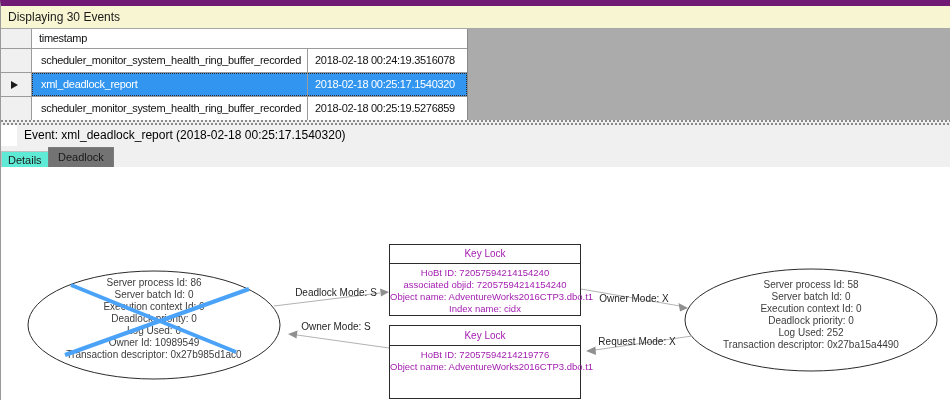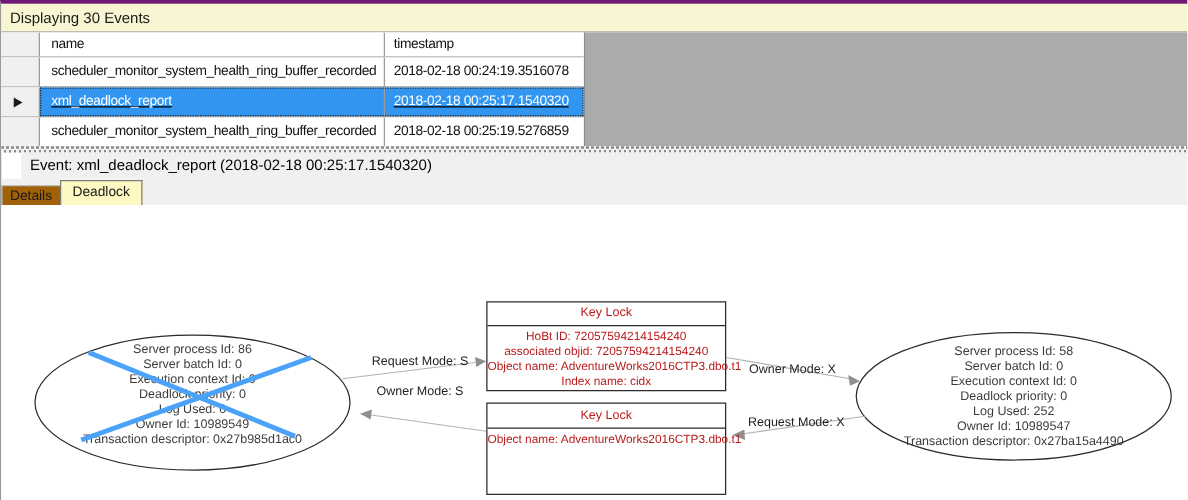--- a/index.html
+++ b/index.html
@@ -1,65 +1,65 @@
 <!DOCTYPE html>
 <html style="--header-yellow: #f8f5d2; --selection-blue: #3296f1; --victim-cross-blue: #4aa3f8; --grid-empty-gray: #ababab; --panel-gray: #f0f0f0;"><head>
 <meta charset="utf-8">
 <style>
   html,body{margin:0;padding:0;background:#fff;}
   *{box-sizing:border-box;}
   .app{position:relative;width:950px;height:400px;font-family:"Liberation Sans",sans-serif;
-       background:#fff;overflow:hidden;border-top:3px solid #701a75;border-left:1px solid #9a9a9a;}
+       background:#fff;overflow:hidden;border-top:6px solid #701a75;border-left:1px solid #9a9a9a;}
   
   .events-bar{position:absolute;left:0;top:0;width:950px;height:23px;background:var(--header-yellow,#f8f5d2);
       border-bottom:1px solid #a8a8a8;font-size:12px;line-height:22px;padding-left:7px;color:#1a1a1a;}
   
   .grid-region{position:absolute;left:0;top:23px;width:950px;height:91px;background:var(--grid-empty-gray,#ababab);}
   .grid-table{position:absolute;left:0;top:0;width:467px;height:91px;background:#fff;
       border-right:1px solid #8a8a8a;overflow:hidden;font-size:11px;letter-spacing:-0.3px;}
   .grow{display:flex;height:24px;border-bottom:1px solid #9b9b9b;background:#fff;}
   .grow.ghead{height:20px;}
   .csel{width:31px;min-width:31px;background:#f0f0f0;border-right:1px solid #9b9b9b;position:relative;}
   .cells{display:flex;flex:1;position:relative;}
   .cname{width:276px;min-width:276px;border-right:1px solid #9b9b9b;padding:0 6px 0 9px;
       line-height:23px;white-space:nowrap;overflow:hidden;color:#111;}
   .ctime{width:159px;min-width:159px;padding:0 4px 0 7px;line-height:23px;white-space:nowrap;overflow:hidden;color:#111;}
   .ghead .cname,.ghead .ctime{line-height:19px;background:#fff;}
   .grow.selected .cname,.grow.selected .ctime{background:var(--selection-blue,#3296f1);color:#fff;}
-  .grow.selected .cells{outline:1px dotted #2a2a2a;outline-offset:-1px;text-decoration:underline;}
+  .grow.selected .cells{outline:1px dotted #2a2a2a;outline-offset:-1px;}
   .row-arrow{position:absolute;left:10px;top:50%;margin-top:-4px;width:0;height:0;
       border-left:7px solid #1c1c1c;border-top:4px solid transparent;border-bottom:4px solid transparent;}
   
   .splitter{position:absolute;left:0;top:114px;width:950px;height:5px;
       background:
         repeating-linear-gradient(90deg,#8a8a8a 0 2px,#f0f0f0 2px 4px) 0 0/100% 2px no-repeat,
         repeating-linear-gradient(90deg,#8a8a8a 0 2px,#f0f0f0 2px 4px) 2px 3px/100% 2px no-repeat,#f0f0f0;}
   
   .event-line{position:absolute;left:16px;top:119px;width:950px;height:21px;background:var(--panel-gray,#f0f0f0);
       font-size:12px;line-height:20px;padding-left:7px;color:#000;}
   
   .tabstrip{position:absolute;left:0;top:140px;width:950px;height:21px;background:var(--panel-gray,#f0f0f0);}
   .tab{position:absolute;font-size:11px;white-space:nowrap;cursor:default;text-align:center;color:#1a1a1a;}
-  .tab.inactive{left:0;top:5px;height:16px;line-height:16px;padding:0 6px;background:#a16207;
+  .tab.inactive{left:0;top:5px;height:16px;line-height:16px;padding:0 6px;background:#5eead4;
       border:1px solid #c0c0c0;border-bottom:none;}
-  .tab.active{left:47px;top:1px;height:20px;line-height:19px;padding:0 9px;background:#fef9c3;
+  .tab.active{left:47px;top:1px;height:20px;line-height:19px;padding:0 9px;background:#737373;
       border:1px solid #7c7c7c;border-bottom:none;z-index:2;}
   
   .content{position:absolute;left:0;top:161px;width:950px;height:239px;background:#fff;}
   .glayer,.xlayer{position:absolute;left:0;top:0;}
   .glayer ellipse{fill:#fff;stroke:#2b2b2b;stroke-width:1;}
   .glayer line{stroke:#b2b2b2;stroke-width:1;}
   .glayer polygon{fill:#8f8f8f;}
   .xlayer{pointer-events:none;z-index:6;}
   .xlayer line{stroke:var(--victim-cross-blue,#4aa3f8);stroke-width:4;}
   .ntext{position:absolute;z-index:3;font-size:10px;line-height:12px;text-align:center;color:#3c3c3c;white-space:nowrap;}
   .ntext.victim{left:33px;top:110px;width:240px;}
   .ntext.other{left:690px;top:112px;width:240px;}
   .lockbox{position:absolute;left:388px;width:192px;background:#fff;border:1px solid #2b2b2b;
-      z-index:2;text-align:center;color:#b91c1c;}
+      z-index:2;text-align:center;color:#a21caf;}
   .lockbox.top{top:77px;height:72px;}
   .lockbox.bottom{top:158px;height:74px;}
   .lbtitle{height:19px;line-height:18px;border-bottom:1px solid #2b2b2b;font-size:10px;}
   .lockbox.bottom .lbtitle{height:20px;line-height:19px;}
   .lblines{padding-top:3px;font-size:9.5px;line-height:12px;white-space:nowrap;}
   .elabel{position:absolute;z-index:4;font-size:10px;color:#1f1f1f;white-space:nowrap;transform:translateX(-50%);}
 </style>
 </head>
 <body>
 
@@ -67,21 +67,20 @@
 
   <div class="events-bar">
     <span>Displaying 30 Events</span>
   </div>
 
   <div class="grid-region">
     <div class="grid-table">
       <div class="grow ghead">
         <div class="csel"></div>
         <div class="cells">
-          <div class="cname">name</div>
           <div class="ctime">timestamp</div>
         </div>
       </div>
       <div class="grow">
         <div class="csel"></div>
         <div class="cells">
           <div class="cname">scheduler_monitor_system_health_ring_buffer_recorded</div>
           <div class="ctime">2018-02-18 00:24:19.3516078</div>
         </div>
       </div>
@@ -143,43 +142,43 @@
       <div>Owner Id: 10989549</div>
       <div>Transaction descriptor: 0x27b985d1ac0</div>
     </div>
 
     <div class="ntext other">
       <div>Server process Id: 58</div>
       <div>Server batch Id: 0</div>
       <div>Execution context Id: 0</div>
       <div>Deadlock priority: 0</div>
       <div>Log Used: 252</div>
-      <div>Owner Id: 10989547</div>
       <div>Transaction descriptor: 0x27ba15a4490</div>
     </div>
 
     <div class="lockbox top">
       <div class="lbtitle">Key Lock</div>
       <div class="lblines">
         <div>HoBt ID: 72057594214154240</div>
         <div>associated objid: 72057594214154240</div>
         <div>Object name: AdventureWorks2016CTP3.dbo.t1</div>
         <div>Index name: cidx</div>
       </div>
     </div>
 
     <div class="lockbox bottom">
       <div class="lbtitle">Key Lock</div>
       <div class="lblines">
+        <div>HoBt ID: 72057594214219776</div>
         <div>Object name: AdventureWorks2016CTP3.dbo.t1</div>
       </div>
     </div>
 
-    <div class="elabel" style="left:335px;top:120px">Request Mode: S</div>
-    <div class="elabel" style="left:335px;top:144px">Owner Mode: S</div>
+    <div class="elabel" style="left:335px;top:120px">Deadlock Mode: S</div>
+    <div class="elabel" style="left:335px;top:154px">Owner Mode: S</div>
     <div class="elabel" style="left:633px;top:126px">Owner Mode: X</div>
     <div class="elabel" style="left:636px;top:169px">Request Mode: X</div>
 
     <svg class="xlayer" width="950" height="239">
       <line x1="70" y1="118" x2="235" y2="185"></line>
       <line x1="248" y1="122" x2="64" y2="188"></line>
     </svg>
 
   </div>
 </div>

